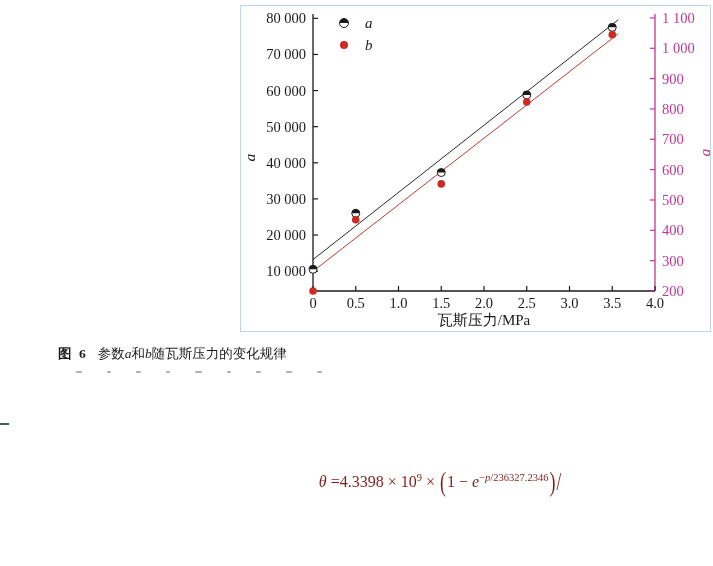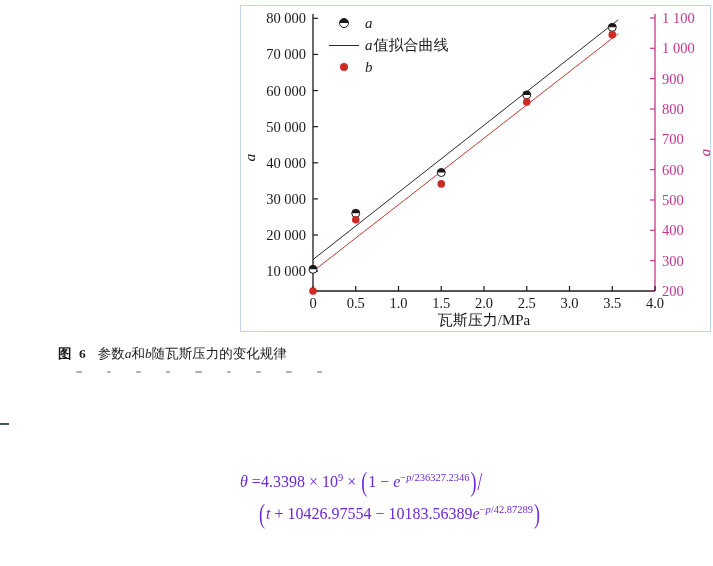--- a/index.html
+++ b/index.html
@@ -30,22 +30,22 @@
 
   
   .remnants{position:absolute;left:76px;top:371px;width:284px;height:3px;display:flex;
             gap:25px;align-items:flex-start;overflow:hidden;}
   .remnants i{display:block;height:2px;background:#6f6f6f;border-radius:1px;opacity:.55;}
 
   
   .edge-dash{position:absolute;left:0;top:423px;width:9px;height:2px;background:#3a5964;}
 
   
-  .formula-line{position:absolute;left:240px;width:400px;text-align:left;
-                font-size:16px;color:#6d28d9;white-space:nowrap;}
+  .formula-line{position:absolute;left:240px;width:400px;text-align:center;
+                font-size:16px;color:#7f1d1d;white-space:nowrap;}
   .fl1{top:472px;}
   .fl2{top:504px;padding-left:18px;box-sizing:border-box;}
   .formula-line .var{font-style:italic;}
   .formula-line sup{font-size:10.5px;vertical-align:6px;line-height:0;}
   .bigp{display:inline-block;transform:scaleY(1.55);font-size:18px;font-weight:400;
         vertical-align:-1px;padding:0 1px;}
   .bigslash{display:inline-block;transform:scaleY(1.45);font-size:17px;vertical-align:-1px;}
 </style>
 </head>
 <body>
@@ -135,26 +135,20 @@
 
     <div class="legend">
       <div class="lrow">
         <span class="lmarkcell">
             <span class="m-half"></span>
           </span>
         <span class="llab"><span class="var">a</span><span></span></span>
       </div>
       <div class="lrow">
         <span class="lmarkcell">
-            <span class="m-bline"></span>
-          </span>
-        <span class="llab"><span class="var">a</span><span>值拟合曲线</span></span>
-      </div>
-      <div class="lrow">
-        <span class="lmarkcell">
             <span class="m-rdot"></span>
           </span>
         <span class="llab"><span class="var">b</span><span></span></span>
       </div>
     </div>
   </figure>
 
   <p class="caption">
     <span class="cap-prefix">图 6</span><span>参数</span><span class="var">a</span><span>和</span><span class="var">b</span><span>随瓦斯压力的变化规律</span>
   </p>
@@ -169,17 +163,14 @@
       <i style="width:5px"></i>
       <i style="width:6px"></i>
       <i style="width:5px"></i>
   </div>
 
   <div class="edge-dash"></div>
 
   <div class="formula-line fl1">
     <span class="var">θ</span><span> =</span><span>4.3398 × 10</span><sup>9</sup><span> × </span><span class="bigp">(</span><span>1 − </span><span class="var">e</span><sup><span>−</span><span class="var">p</span><span>/236327.2346</span></sup><span class="bigp">)</span><span class="bigslash">/</span>
   </div>
-  <div class="formula-line fl2">
-    <span class="bigp">(</span><span class="var">t</span><span> + 10426.97554 − 10183.56389</span><span class="var">e</span><sup><span>−</span><span class="var">p</span><span>/42.87289</span></sup><span class="bigp">)</span>
-  </div>
 
 </div>
 
 </body></html>

